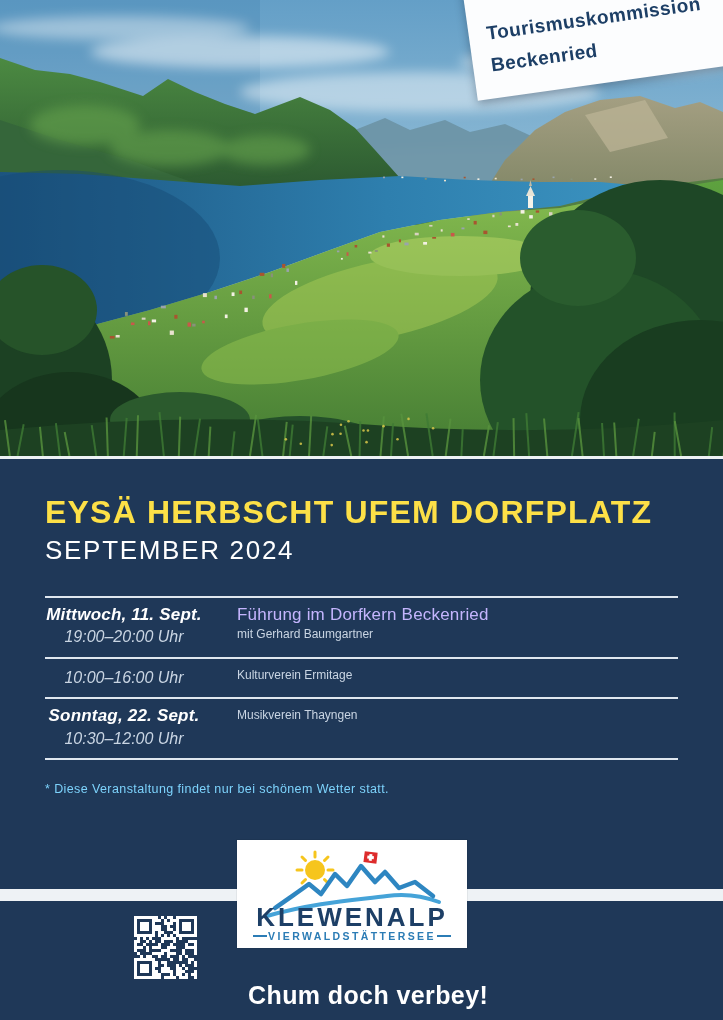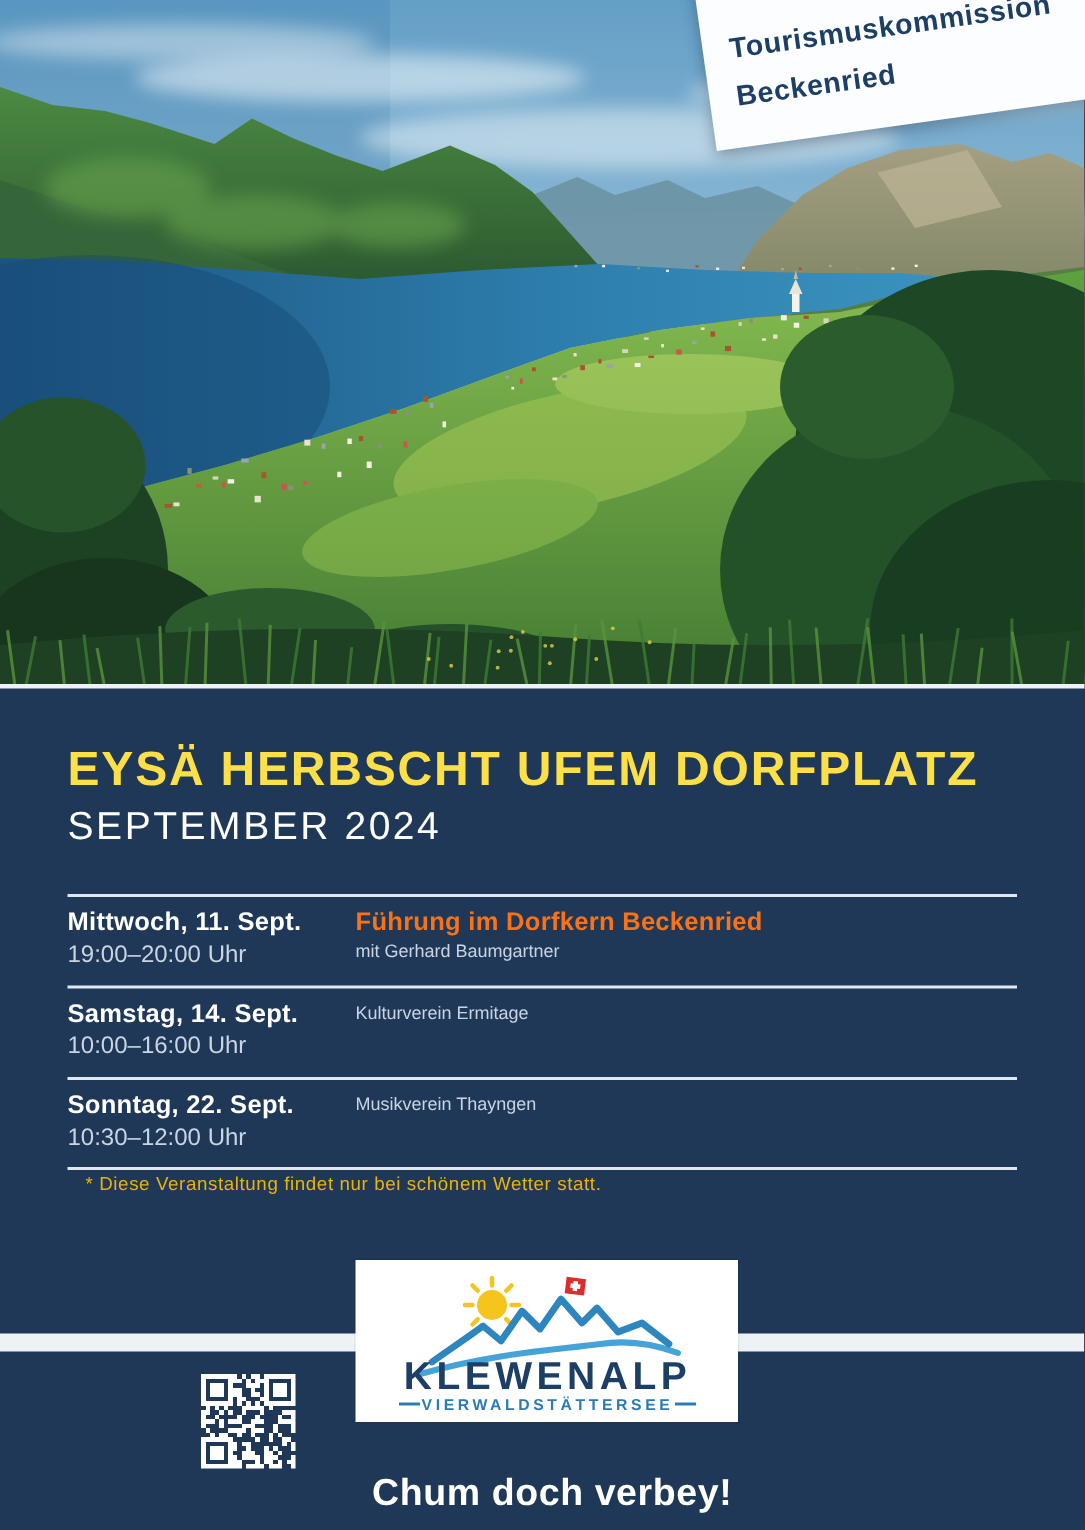--- a/index.html
+++ b/index.html
@@ -24,31 +24,31 @@
   
   .title{position:absolute;left:45px;top:494px;font-size:32px;font-weight:bold;
          letter-spacing:1.2px;color:#fde047;white-space:nowrap;}
   .subtitle{position:absolute;left:45px;top:535px;font-size:26px;font-weight:400;
          letter-spacing:1.7px;color:#ffffff;white-space:nowrap;}
 
   
   .schedule{position:absolute;left:45px;top:596px;width:633px;border-bottom:2px solid var(--line);}
   .row{display:grid;grid-template-columns:158px 1fr;column-gap:34px;
        border-top:2px solid var(--line);padding:7px 0 10px;}
-  .cell-left{text-align:left;}
+  .cell-left{text-align:center;font-style:italic;}
   .ev-date{font-weight:bold;font-size:17px;color:#fff;letter-spacing:.2px;line-height:1.2;}
   .ev-time{font-size:16px;color:var(--dim);margin-top:3px;line-height:1.15;}
-  .ev-name{font-weight:bold;font-size:17px;color:#f97316;letter-spacing:.2px;line-height:1.2;}
+  .ev-name{font-weight:normal;font-size:17px;color:#c4b5fd;letter-spacing:.2px;line-height:1.2;}
   .ev-detail{font-size:12px;color:var(--dim);margin-top:3px;line-height:1.15;}
 
-  .footnote{position:absolute;left:45px;top:782px;font-size:12.5px;color:#eab308;letter-spacing:.4px;margin-left:12px;}
+  .footnote{position:absolute;left:45px;top:782px;font-size:12.5px;color:#7dd3fc;letter-spacing:.4px;}
 
   
   .stripe{position:absolute;top:889px;left:0;width:723px;height:12px;background:var(--stripe);}
-  .logo-box{position:absolute;left:237px;top:840px;width:255px;height:108px;background:#fff;
+  .logo-box{position:absolute;left:237px;top:840px;width:230px;height:108px;background:#fff;
             z-index:2;display:flex;align-items:center;justify-content:center;
             box-shadow:0 0 0 1px rgba(0,0,0,.05);}
 
   
   .qr{position:absolute;left:134px;top:916px;width:63px;height:63px;}
   .website{position:absolute;left:30px;top:1040px;font-size:15px;font-weight:bold;
            color:#fff;letter-spacing:1.7px;white-space:nowrap;}
   .slogan{position:absolute;left:236px;top:981px;font-size:25px;font-weight:bold;
           color:#fff;letter-spacing:.4px;white-space:nowrap;margin-left:12px;}
 </style>
@@ -323,21 +323,20 @@
         <div class="ev-date">Mittwoch, 11. Sept.</div>
         <div class="ev-time">19:00–20:00 Uhr</div>
       </div>
       <div>
         <div class="ev-name">Führung im Dorfkern Beckenried</div>
         <div class="ev-detail">mit Gerhard Baumgartner</div>
       </div>
     </div>
     <div class="row">
       <div class="cell-left">
-        <div class="ev-date">Samstag, 14. Sept.</div>
         <div class="ev-time">10:00–16:00 Uhr</div>
       </div>
       <div>
         <div class="ev-detail">Kulturverein Ermitage</div>
       </div>
     </div>
     <div class="row">
       <div class="cell-left">
         <div class="ev-date">Sonntag, 22. Sept.</div>
         <div class="ev-time">10:30–12:00 Uhr</div>

